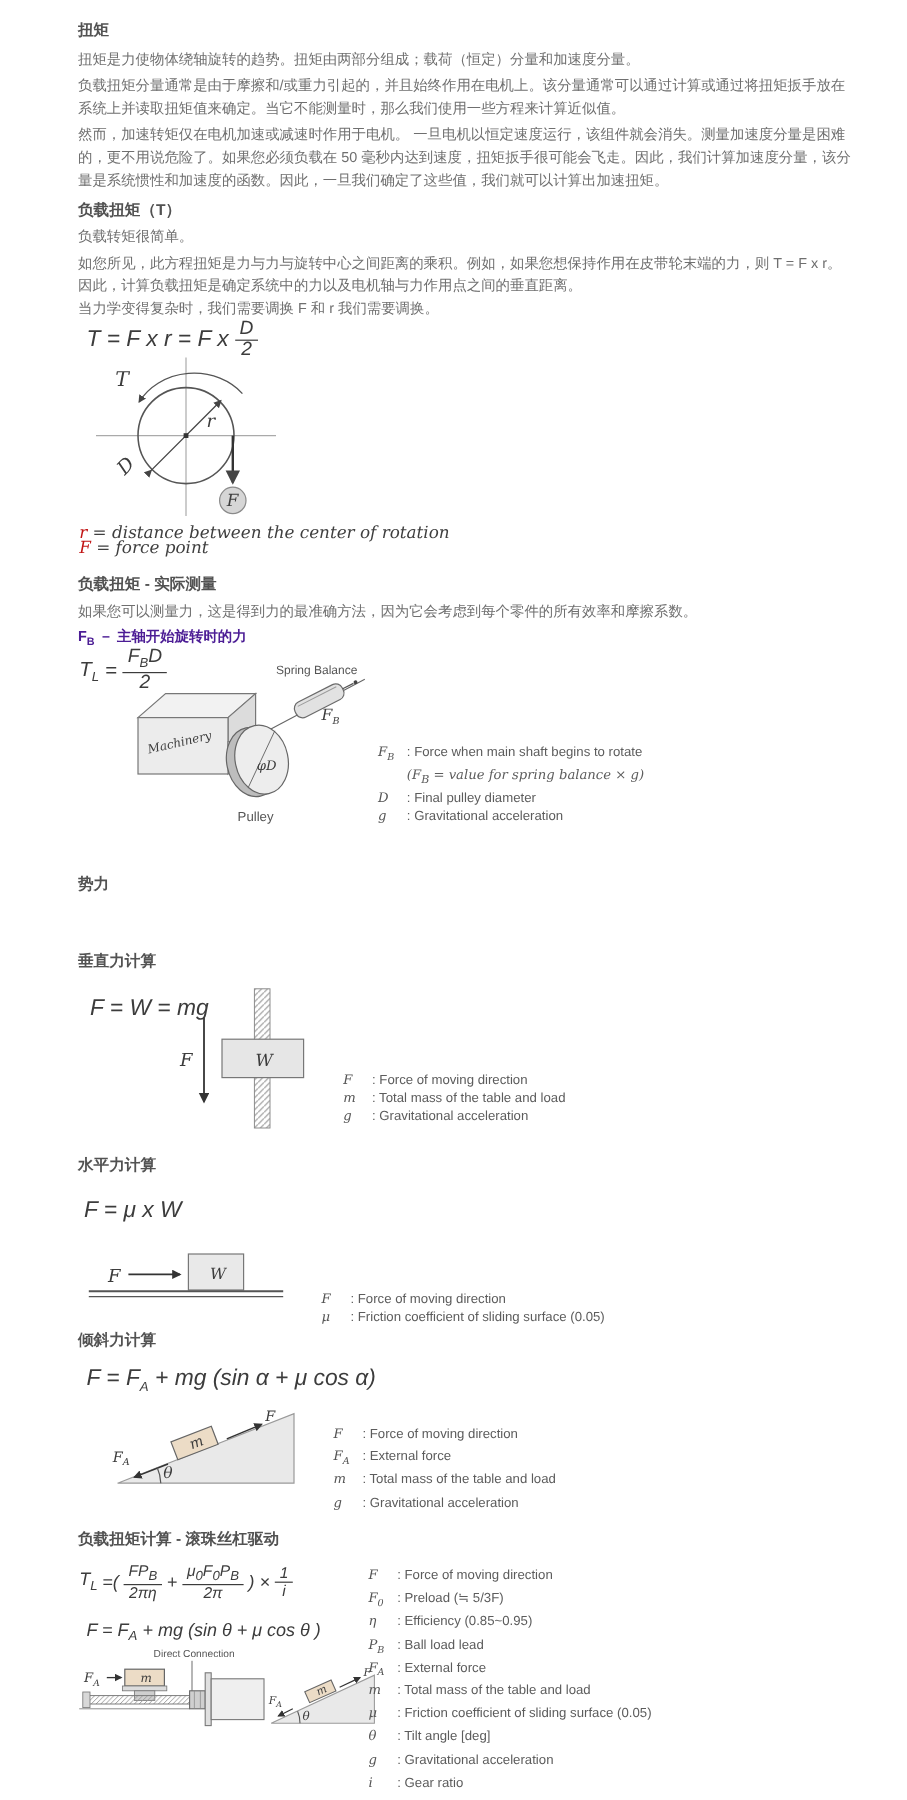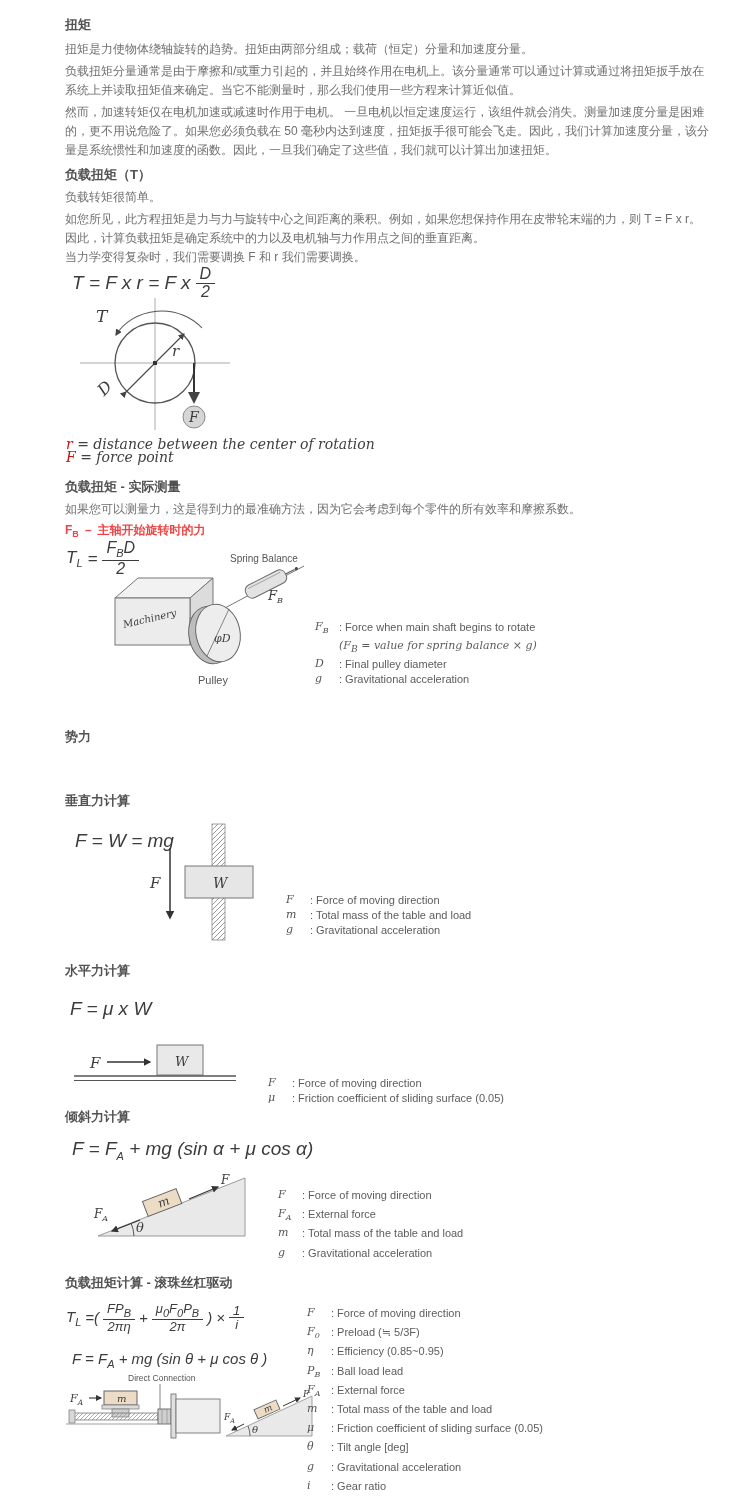--- a/index.html
+++ b/index.html
@@ -74,21 +74,21 @@
     <span class="red">r</span>
     <span>= distance between the center of rotation</span>
   </div>
   <div class="caption" style="left:66px;top:451px">
     <span class="red">F</span>
     <span>= force point</span>
   </div>
 
   <div class="h" style="left:65px;top:478px">负载扭矩 - 实际测量</div>
   <div class="p" style="top:500px">如果您可以测量力，这是得到力的最准确方法，因为它会考虑到每个零件的所有效率和摩擦系数。</div>
-  <div class="p" style="top:521px;font-weight:bold;color:#ef4444">
+  <div class="p" style="top:521px;font-weight:bold;color:#4c1d95">
     <span>F</span><sub style="font-size:9px">B</sub>
     <span>－ 主轴开始旋转时的力</span>
   </div>
 
   <div class="formula" style="left:66px;top:540px;font-size:17px">
     <span><span>T</span><sub>L</sub></span>
     <span>=</span>
     <span class="frac">
       <span class="num"><span>F</span><sub>B</sub><span>D</span></span>
       <span class="den">2</span>

